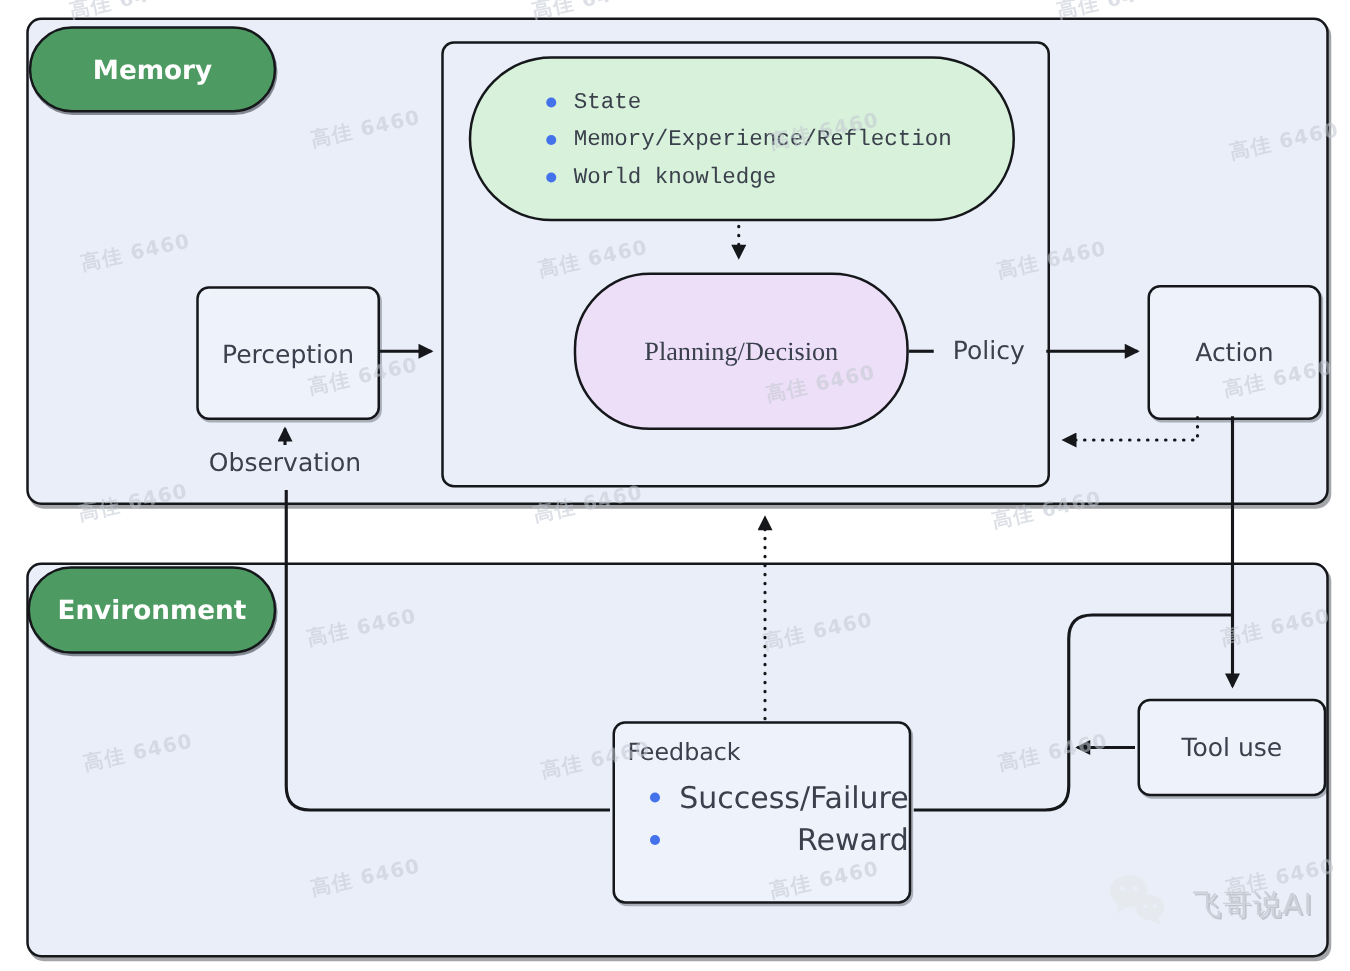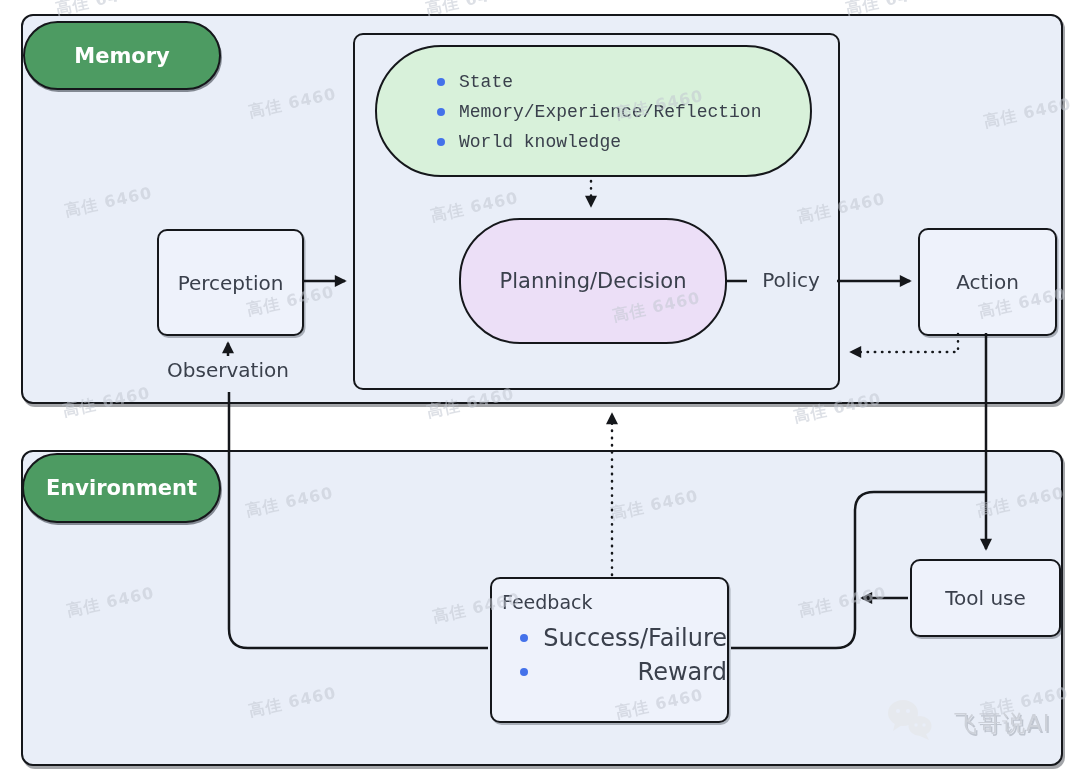--- a/index.html
+++ b/index.html
@@ -25,21 +25,21 @@
   .agent-pill{left:23px;top:21px;width:194px;height:65px;}
   .env-pill{left:22px;top:453px;width:195px;height:66px;}
 
   .bubble{position:absolute;left:375px;top:45px;width:437px;height:132px;
     background:var(--lightgreen);border:2.5px solid var(--line);border-radius:66px;
     box-sizing:border-box;padding:20px 0 0 60px;}
   .bubble .row{display:flex;align-items:center;height:30px;font-size:18px;font-family:Liberation Mono, monospace;}
 
   .stadium{position:absolute;left:459px;top:218px;width:264px;height:122px;
     background:var(--purple);border:2.5px solid var(--line);border-radius:61px;
-    display:flex;align-items:center;justify-content:center;font-size:21px;}
+    display:flex;align-items:center;justify-content:center;font-size:21px;font-family:Liberation Serif, serif;}
 
   .node{position:absolute;background:var(--cellbg);border:2.5px solid var(--line);
     border-radius:10px;display:flex;align-items:center;justify-content:center;
     font-size:20px;box-shadow:1.5px 2px 0 rgba(50,55,65,.35);}
   .perception{left:157px;top:229px;width:143px;height:103px;}
   .action{left:918px;top:228px;width:135px;height:104px;}
   .tooluse{left:910px;top:559px;width:147px;height:74px;}
 
   .feedback{position:absolute;left:490px;top:577px;width:239px;height:146px;
     background:var(--cellbg);border:2.5px solid var(--line);border-radius:10px;

